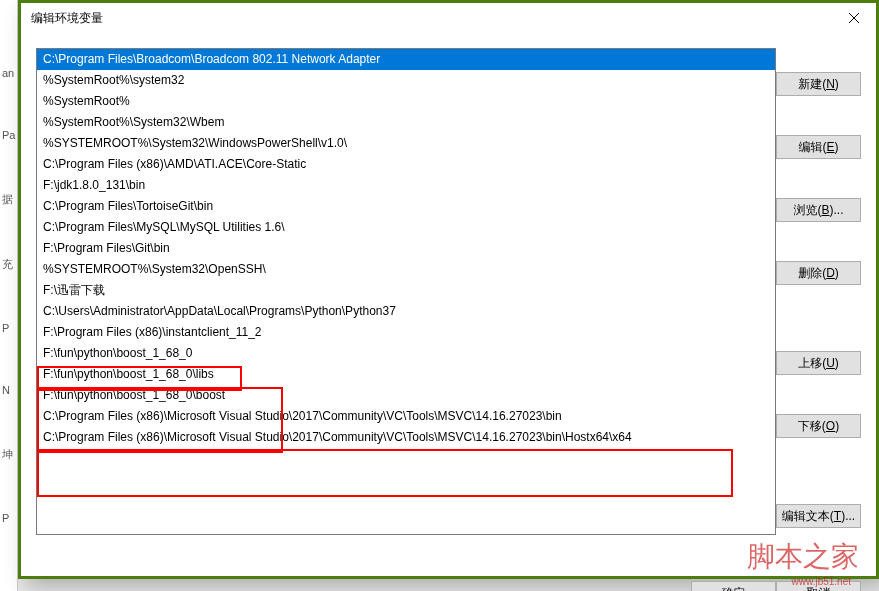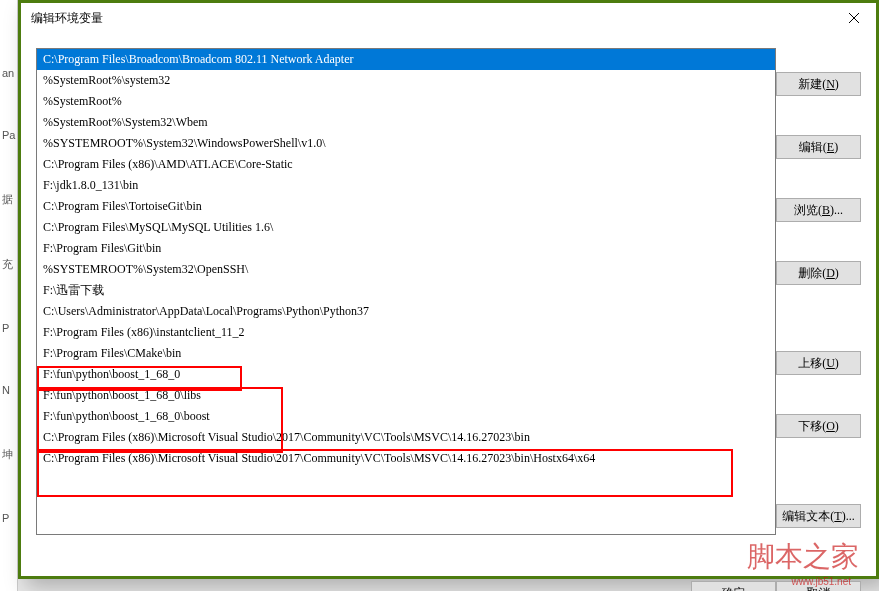--- a/index.html
+++ b/index.html
@@ -57,21 +57,20 @@
   justify-content: center;
   font-size: 14px;
   font-weight: 300;
   cursor: pointer;
 }
 
 .content {
   flex: 1;
   display: flex;
   padding: 15px 15px 10px 15px;
-  font-family: Liberation Serif, serif;
 }
 .listbox {
   flex: 1;
   border: 1px solid #7a7a7a;
   background: #fff;
   overflow: hidden;
   position: relative;
 }
 .list-item {
   padding: 2px 6px;
@@ -194,21 +193,20 @@
         <div class="list-item">%SYSTEMROOT%\System32\WindowsPowerShell\v1.0\</div>
         <div class="list-item">C:\Program Files (x86)\AMD\ATI.ACE\Core-Static</div>
         <div class="list-item">F:\jdk1.8.0_131\bin</div>
         <div class="list-item">C:\Program Files\TortoiseGit\bin</div>
         <div class="list-item">C:\Program Files\MySQL\MySQL Utilities 1.6\</div>
         <div class="list-item">F:\Program Files\Git\bin</div>
         <div class="list-item">%SYSTEMROOT%\System32\OpenSSH\</div>
         <div class="list-item">F:\迅雷下载</div>
         <div class="list-item">C:\Users\Administrator\AppData\Local\Programs\Python\Python37</div>
         <div class="list-item">F:\Program Files (x86)\instantclient_11_2</div>
-        <div class="list-item">F:\Program Files\CMake\bin</div>
         <div class="list-item">F:\fun\python\boost_1_68_0</div>
         <div class="list-item">F:\fun\python\boost_1_68_0\libs</div>
         <div class="list-item">F:\fun\python\boost_1_68_0\boost</div>
         <div class="list-item">C:\Program Files (x86)\Microsoft Visual Studio\2017\Community\VC\Tools\MSVC\14.16.27023\bin</div>
         <div class="list-item">C:\Program Files (x86)\Microsoft Visual Studio\2017\Community\VC\Tools\MSVC\14.16.27023\bin\Hostx64\x64</div>
       </div>
 
     <div class="btn-col">
       <div class="btn"><span>新建(<span class="underline">N</span>)</span></div>
       <div class="gap-small"></div>

